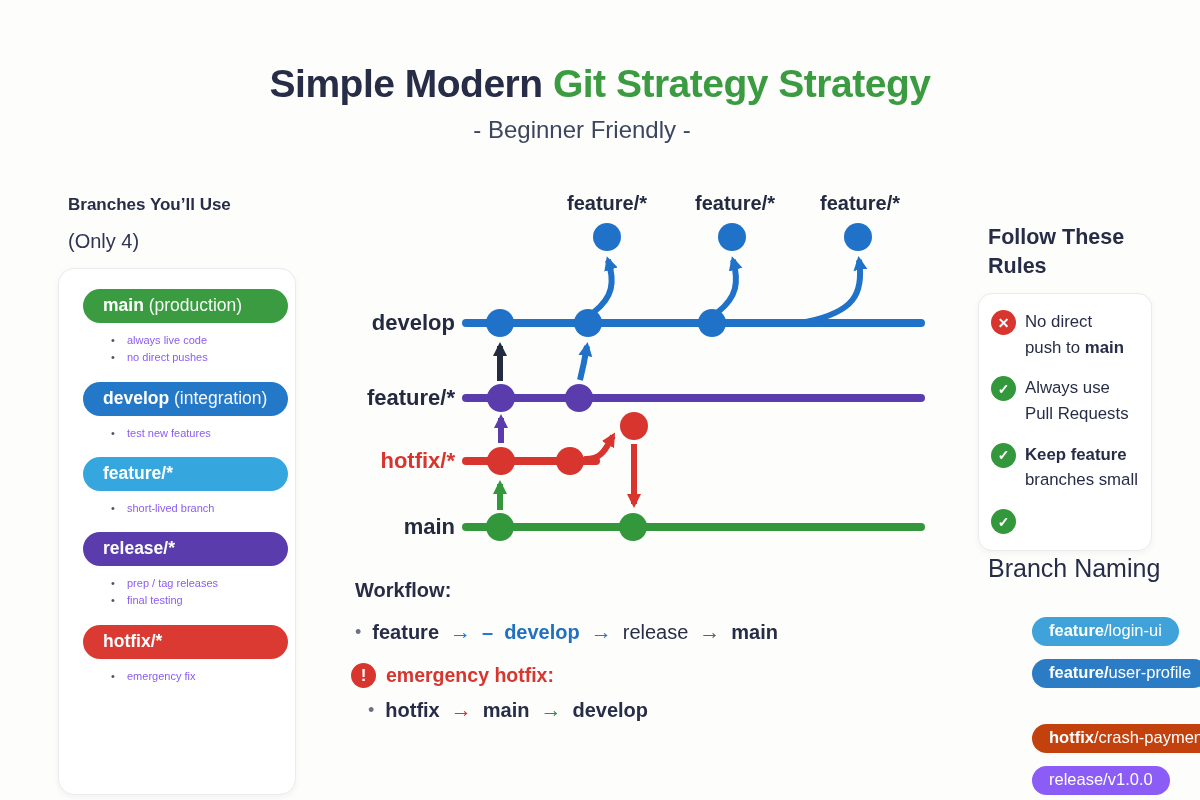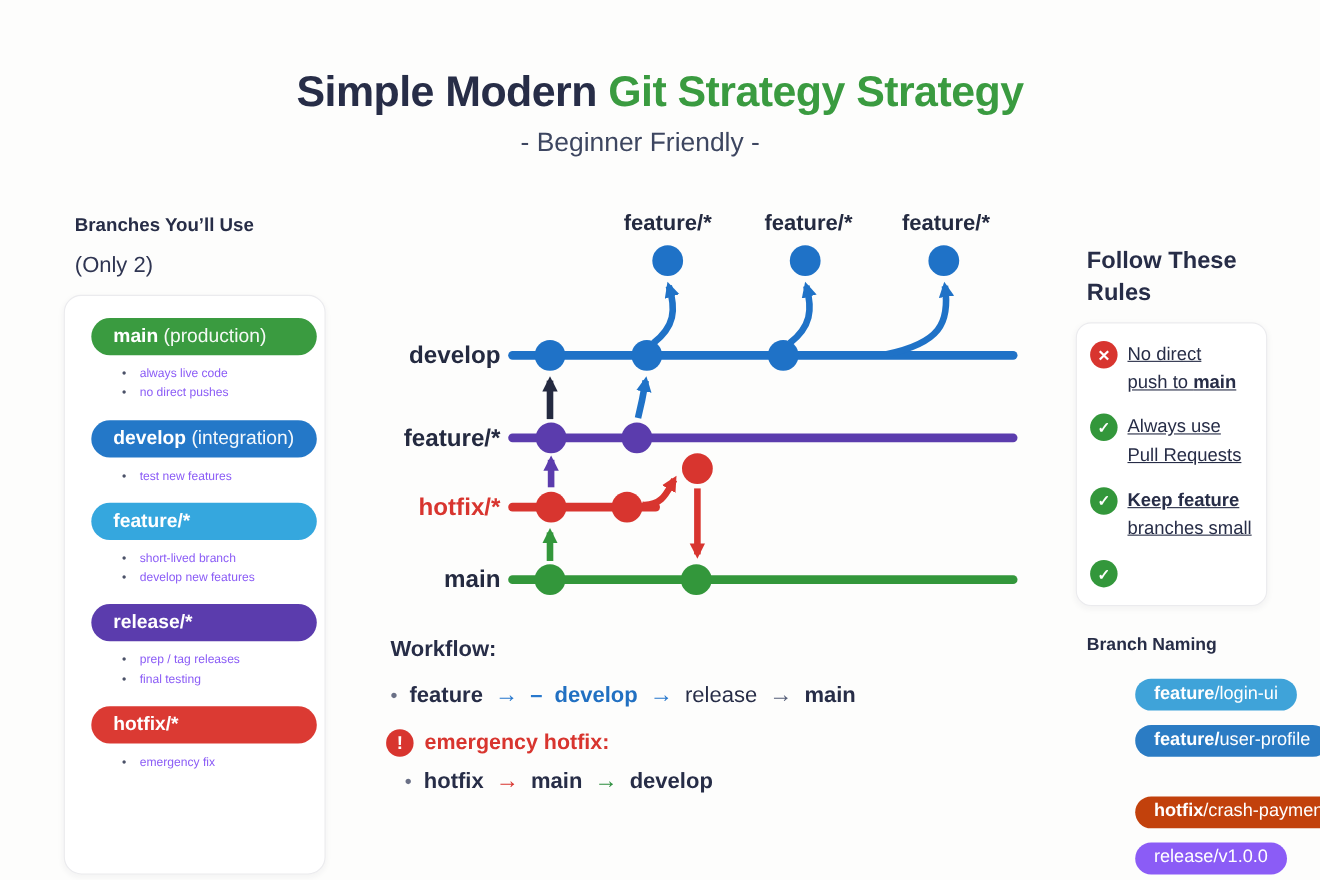--- a/index.html
+++ b/index.html
@@ -62,46 +62,46 @@
   
   .rules-head{position:absolute;left:988px;top:223px;width:150px;font-size:21.5px;font-weight:700;line-height:1.35;}
   .rules-card{position:absolute;left:978px;top:293px;width:174px;height:258px;background:#fff;
     border:1px solid #ebebee;border-radius:14px;box-shadow:0 2px 6px rgba(40,40,60,.05);
     box-sizing:border-box;padding:15px 10px 10px 12px;display:flex;flex-direction:column;gap:15px;}
   .rule{display:flex;gap:9px;}
   .rule-icon{flex:0 0 25px;width:25px;height:25px;border-radius:50%;color:#fff;
     display:flex;align-items:center;justify-content:center;font-size:14px;font-weight:700;margin-top:1px;}
   .icon-x{background:#d8352f;}
   .icon-check{background:#33973b;}
-  .rule-text{font-size:16.8px;line-height:1.53;color:#272d47;text-decoration:underline;}
+  .rule-text{font-size:16.8px;line-height:1.53;color:#272d47;}
   .rule-text b{font-weight:700;}
   .rule-text .semib{font-weight:600;margin-top:14px;}
   .rule.center{align-items:center;}
   
-  .bn-head{position:absolute;left:988px;top:578px;font-size:16px;font-weight:700;}
+  .bn-head{position:absolute;left:988px;top:554px;font-size:25px;font-weight:400;}
   .bn-pills{position:absolute;left:1032px;top:617px;display:flex;flex-direction:column;align-items:flex-start;gap:13px;}
   .bn-pill{display:inline-block;padding:4px 17px 6px;border-radius:16px;color:#fff;font-size:16.5px;white-space:nowrap;}
   .bn-pill .b{font-weight:700;}
   .bn-1{background:#3fa3d9;}
   .bn-2{background:#2b7cc4;}
   .bn-3{background:#c2410c;margin-top:23px;}
   .bn-4{background:#8b5cf6;}
 </style>
 </head>
 <body>
 
 <div class="canvas">
 
   <div class="title">
     <span>Simple Modern </span><span class="hl">Git Strategy Strategy</span>
   </div>
   <div class="subtitle">- Beginner Friendly -</div>
 
   <div class="left-head">Branches You’ll Use</div>
-  <div class="left-subhead">(Only 2)</div>
+  <div class="left-subhead">(Only 4)</div>
 
   <div class="left-card">
     <div class="pill pill-main">
       <span class="pill-name">main</span><span class="pill-suffix"> (production)</span>
     </div>
     <ul class="bullets">
       <li>always live code</li>
       <li>no direct pushes</li>
     </ul>
 
@@ -110,21 +110,20 @@
     </div>
     <ul class="bullets">
       <li>test new features</li>
     </ul>
 
     <div class="pill pill-feature">
       <span class="pill-name">feature/*</span>
     </div>
     <ul class="bullets">
       <li>short-lived branch</li>
-      <li>develop new features</li>
     </ul>
 
     <div class="pill pill-release">
       <span class="pill-name">release/*</span>
     </div>
     <ul class="bullets">
       <li>prep / tag releases</li>
       <li>final testing</li>
     </ul>
 

